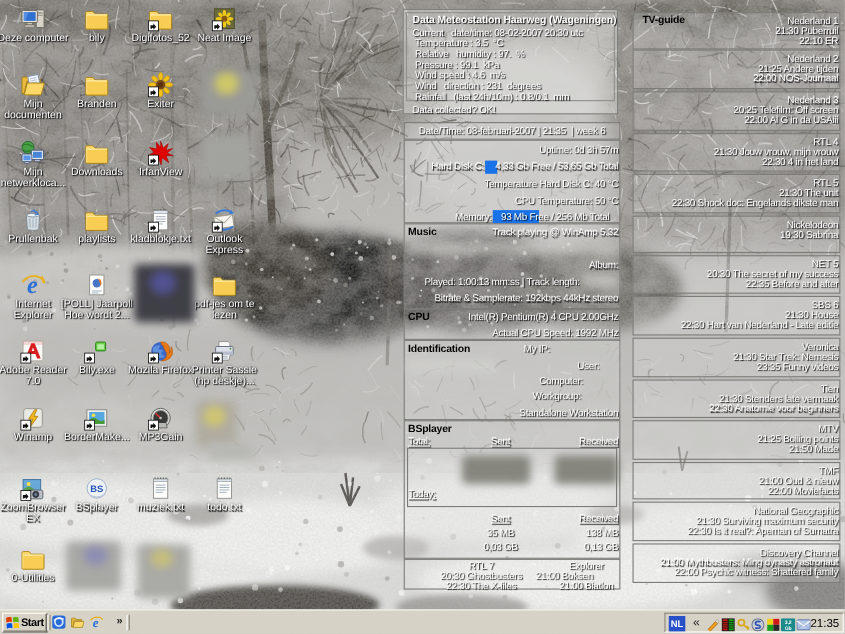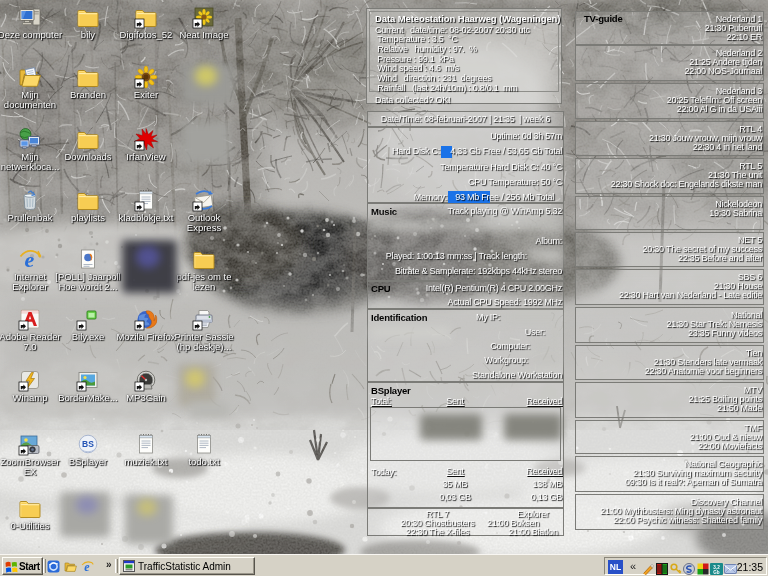--- a/index.html
+++ b/index.html
@@ -2492,21 +2492,21 @@
 <div class="blr" style="left:531px;top:354px;width:31px;height:11px;background:#c4c4c0;opacity:0.8"></div>
 <div class="w" style="right:206px;top:369.5px">Standalone Workstation</div>
 <div class="bx" style="left:367px;top:382px;width:197px;height:126px"></div>
 <div class="wh" style="left:371px;top:385px">BSplayer</div>
 <div class="w" style="left:371px;top:396px;text-decoration:underline">Total:</div>
 <div class="w" style="left:430px;top:396px;width:50px;text-align:center;text-decoration:underline">Sent</div>
 <div class="w" style="right:206px;top:396px;text-decoration:underline">Received</div>
 <div class="bx" style="left:370px;top:407px;width:191px;height:54px"></div>
 <div class="blr" style="left:420px;top:414px;width:62px;height:26px;background:#77776f;opacity:0.85"></div>
 <div class="blr" style="left:504px;top:414px;width:58px;height:26px;background:#77776f;opacity:0.85"></div>
-<div class="w" style="left:371px;top:467px;">Today:</div>
+<div class="w" style="left:371px;top:444px;text-decoration:underline">Today:</div>
 <div class="w" style="left:430px;top:466px;width:50px;text-align:center;text-decoration:underline">Sent</div>
 <div class="w" style="right:206px;top:466px;text-decoration:underline">Received</div>
 <div class="w" style="left:430px;top:479px;width:50px;text-align:center">35 MB</div>
 <div class="w" style="right:206px;top:479px">138 MB</div>
 <div class="w" style="left:430px;top:492px;width:50px;text-align:center">0,03 GB</div>
 <div class="w" style="right:206px;top:492px">0,13 GB</div>
 <div class="bx" style="left:367px;top:508px;width:197px;height:28px"></div>
 <div class="w" style="left:390px;top:509px;width:95px;text-align:center">RTL 7</div>
 <div class="w" style="left:390px;top:518px;width:95px;text-align:center">20:30 Ghostbusters</div>
 <div class="w" style="left:390px;top:526.5px;width:95px;text-align:center">22:30 The X-files</div>
@@ -2538,39 +2538,39 @@
 <div class="w" style="right:6px;top:207.7px;white-space:nowrap">19:30 Sabrina</div>
 <div class="bx" style="left:575px;top:232px;width:189px;height:35px"></div>
 <div class="w" style="right:6px;top:234.5px;white-space:nowrap">NET 5</div>
 <div class="w" style="right:6px;top:243.7px;white-space:nowrap">20:30 The secret of my success</div>
 <div class="w" style="right:6px;top:252.9px;white-space:nowrap">22:35 Before and after</div>
 <div class="bx" style="left:575px;top:269px;width:189px;height:36px"></div>
 <div class="w" style="right:6px;top:271.5px;white-space:nowrap">SBS 6</div>
 <div class="w" style="right:6px;top:280.7px;white-space:nowrap">21:30 House</div>
 <div class="w" style="right:6px;top:289.9px;white-space:nowrap">22:30 Hart van Nederland - Late editie</div>
 <div class="bx" style="left:575px;top:307px;width:189px;height:36px"></div>
-<div class="w" style="right:6px;top:309.5px;white-space:nowrap">National</div>
+<div class="w" style="right:6px;top:309.5px;white-space:nowrap">Veronica</div>
 <div class="w" style="right:6px;top:318.7px;white-space:nowrap">21:30 Star Trek: Nemesis</div>
 <div class="w" style="right:6px;top:327.9px;white-space:nowrap">23:35 Funny videos</div>
 <div class="bx" style="left:575px;top:345px;width:189px;height:35px"></div>
 <div class="w" style="right:6px;top:347.5px;white-space:nowrap">Tien</div>
 <div class="w" style="right:6px;top:356.7px;white-space:nowrap">21:30 Stenders late vermaak</div>
 <div class="w" style="right:6px;top:365.9px;white-space:nowrap">22:30 Anatomie voor beginners</div>
 <div class="bx" style="left:575px;top:382px;width:189px;height:36px"></div>
 <div class="w" style="right:6px;top:384.5px;white-space:nowrap">MTV</div>
 <div class="w" style="right:6px;top:393.7px;white-space:nowrap">21:25 Boiling points</div>
 <div class="w" style="right:6px;top:402.9px;white-space:nowrap">21:50 Made</div>
 <div class="bx" style="left:575px;top:420px;width:189px;height:34px"></div>
 <div class="w" style="right:6px;top:422.5px;white-space:nowrap">TMF</div>
 <div class="w" style="right:6px;top:431.7px;white-space:nowrap">21:00 Oud &amp; nieuw</div>
 <div class="w" style="right:6px;top:440.9px;white-space:nowrap">22:00 Moviefacts</div>
 <div class="bx" style="left:575px;top:456px;width:189px;height:36px"></div>
 <div class="w" style="right:6px;top:458.5px;white-space:nowrap">National Geographic</div>
 <div class="w" style="right:6px;top:467.7px;white-space:nowrap">21:30 Surviving maximum security</div>
-<div class="w" style="right:6px;top:476.9px;white-space:nowrap">09:30 Is it real?: Apeman of Sumatra</div>
+<div class="w" style="right:6px;top:476.9px;white-space:nowrap">22:30 Is it real?: Apeman of Sumatra</div>
 <div class="bx" style="left:575px;top:494px;width:189px;height:36px"></div>
 <div class="w" style="right:6px;top:496.5px;white-space:nowrap">Discovery Channel</div>
 <div class="w" style="right:6px;top:505.7px;white-space:nowrap">21:00 Mythbusters: Ming dynasty astronaut</div>
 <div class="w" style="right:6px;top:514.9px;white-space:nowrap">22:00 Psychic witness: Shattered family</div>
 <div class="wh" style="left:584px;top:13px">TV-guide</div>
 
 <div id="tb">
  <div id="startbtn">
       <span class="flag"><svg width="13" height="12" viewBox="1.2 2 11.2 10.6">
 <path d="M1.5 3.6 Q3.6 2.2 5.9 3.1 L6.2 6.9 Q3.9 6.0 1.8 7.4 Z" fill="#e03c00"></path>
@@ -2589,29 +2589,20 @@
  <div class="qli" style="left:64px"><svg width="13" height="13" viewBox="0 0 13 13">
         <path d="M1 11 L1 3.5 Q1 3 1.5 3 L4.5 3 L5.5 4.2 L10.5 4.2 L10.5 5.4 L3.4 5.4 L2.2 11 Z" fill="#e8b93c" stroke="#a07a12" stroke-width="0.6"></path>
         <path d="M2.4 11.4 L3.8 6 L12.4 6 L11 11.4 Z" fill="#fbd868" stroke="#a07a12" stroke-width="0.6"></path>
       </svg></div>
  <div class="qli" style="left:81px"><svg width="13" height="13" viewBox="0 0 13 13">
         <text x="6" y="11" font-family="Liberation Serif" font-size="12" font-weight="bold" font-style="italic" fill="#2a6fd8" text-anchor="middle">e</text>
         <path d="M1 5 Q5 0.5 10.5 2.6 Q12 3.3 12 4.6" stroke="#e8b020" stroke-width="1.1" fill="none"></path>
       </svg></div>
  <div style="position:absolute;left:106px;top:4px;font-size:10px;font-weight:bold;color:#222">»</div>
  <div class="grip" style="left:115px"></div>
- <div class="tbt" style="left:119px;width:136px">
-      <svg width="12" height="12" viewBox="0 0 12 12">
-        <rect x="0.5" y="0.5" width="11" height="11" fill="#f4f4f2" stroke="#555"></rect>
-        <rect x="1" y="1" width="10" height="2.2" fill="#2038c8"></rect>
-        <rect x="2.5" y="4.5" width="7" height="4" fill="#2a9a2a"></rect>
-        <rect x="2.5" y="8.8" width="7" height="1.6" fill="#888"></rect>
-      </svg>
-      <span>TrafficStatistic Admin</span>
-    </div>
  <div id="tray">
   <div id="nlbox">NL</div>
   <div style="position:absolute;left:25px;top:2px;font-size:11px;color:#222">«</div>
   <div style="position:absolute;left:37px;top:3px;width:12px;height:12px"><svg width="12" height="12" viewBox="0 0 12 12">
           <path d="M1.5 10.5 L8.5 3 L10.5 4.8 L3.5 12" fill="#f0a020" stroke="#b06808" stroke-width="0.8"></path>
           <path d="M8.5 3 L10 1.2 L11.5 2.8 L10.5 4.8 Z" fill="#e8e0d0" stroke="#888" stroke-width="0.5"></path>
         </svg></div>
       <div style="position:absolute;left:51px;top:3px;width:12px;height:12px"><svg width="12" height="12" viewBox="0 0 12 12">
           <rect width="12" height="12" fill="#181818"></rect>
           <rect x="1" y="1" width="4.4" height="10" fill="#c01810"></rect>

